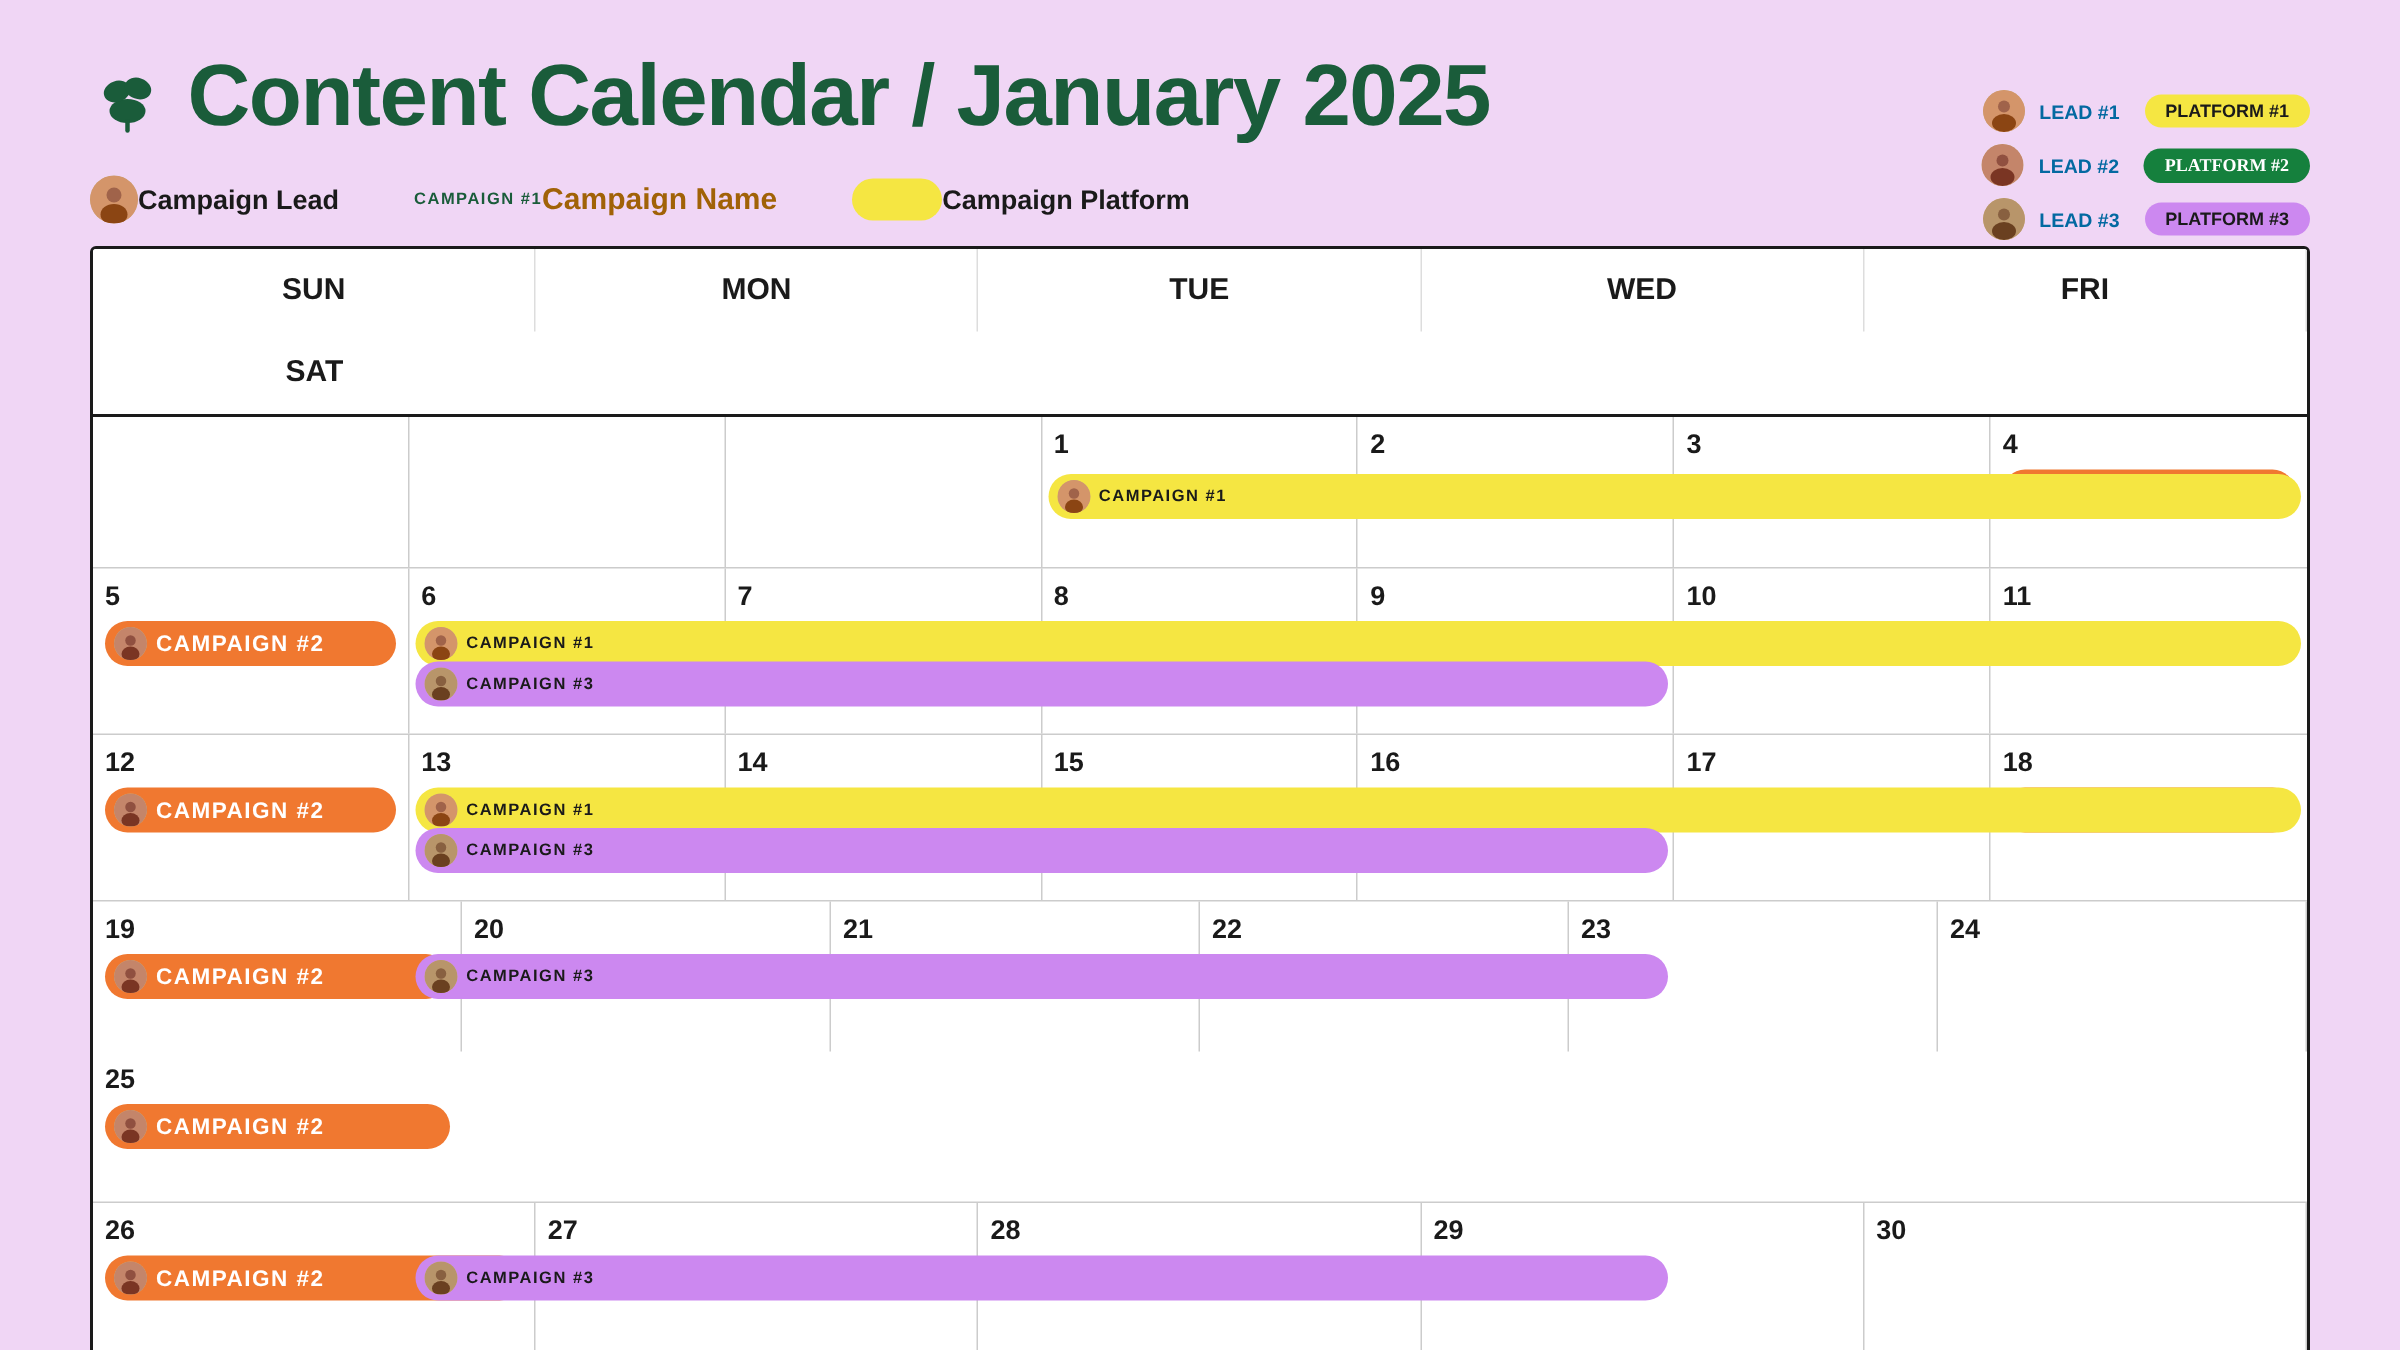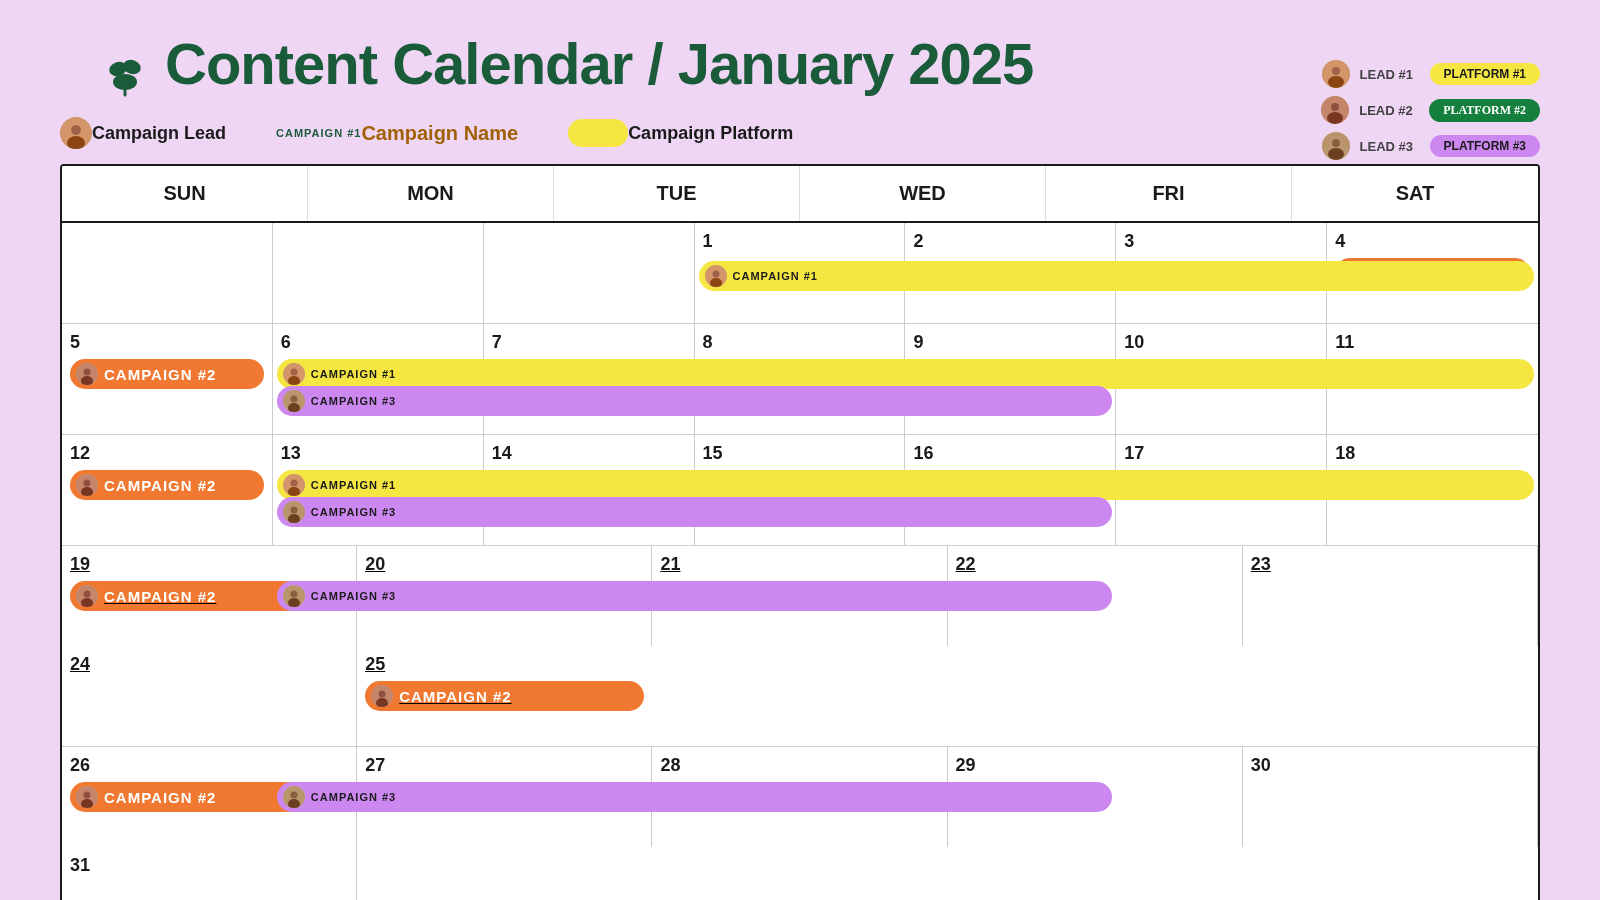--- a/index.html
+++ b/index.html
@@ -7,23 +7,22 @@
       width: 1600px;
       height: 900px;
       background: #f0d6f5;
       font-family: 'Arial', sans-serif;
       overflow: hidden;
       position: relative;
     }
 
     .header {
       display: flex;
-      align-items: flex-end;
+      align-items: center;
       padding: 30px 48px 10px 60px;
-      margin-left: 40px;
     }
 
     .logo-icon {
       width: 50px;
       height: 50px;
       margin-right: 15px;
     }
 
     .title {
       font-size: 58px;
@@ -113,21 +112,21 @@
       overflow: hidden;
       display: flex;
       align-items: center;
       justify-content: center;
       font-size: 12px;
     }
 
     .top-right-lead-text {
       font-size: 13px;
       font-weight: 600;
-      color: #404040;
+      color: #0369a1;
       min-width: 60px;
     }
 
     .platform-badge {
       padding: 4px 14px;
       border-radius: 12px;
       font-size: 12px;
       font-weight: 700;
       color: #1a1a1a;
       min-width: 110px;
@@ -142,21 +141,21 @@
     .calendar-wrapper {
       margin: 0 60px;
       border: 2px solid #1a1a1a;
       border-radius: 4px;
       background: white;
       overflow: hidden;
     }
 
     .calendar-header {
       display: grid;
-      grid-template-columns: repeat(6, 1fr);
+      grid-template-columns: repeat(5, 1fr);
       background: white;
       border-bottom: 2px solid #1a1a1a;
     }
 
     .cal-header-cell {
       padding: 16px 10px;
       text-align: center;
       font-size: 20px;
       font-weight: 700;
       color: #1a1a1a;
@@ -478,21 +477,21 @@
             <circle cx="11" cy="11" r="11" fill="#b8956a"></circle>
             <circle cx="11" cy="9" r="3.5" fill="#886040"></circle>
             <ellipse cx="11" cy="18" rx="6" ry="5" fill="#6a4020"></ellipse>
           </svg>
       </div>
       CAMPAIGN #3
     </div>
   </div>
 
   <div class="cal-row-wrapper" style="position:relative; border-bottom: 1px solid #ccc;">
-    <div class="cal-row-cells" style="display:grid; grid-template-columns: repeat(5, 1fr); min-height:100px;text-decoration:underline;">
+    <div class="cal-row-cells" style="display:grid; grid-template-columns: repeat(6, 1fr); min-height:100px;">
       <div class="cal-cell">
         <div class="date-num">19</div>
         <div class="campaign-bar bar-campaign-2">
           <div class="bar-avatar">
             <svg width="22" height="22" viewBox="0 0 22 22">
                 <circle cx="11" cy="11" r="11" fill="#c4856a"></circle>
                 <circle cx="11" cy="9" r="3.5" fill="#905040"></circle>
                 <ellipse cx="11" cy="18" rx="6" ry="5" fill="#7a3523"></ellipse>
               </svg>
           </div>

